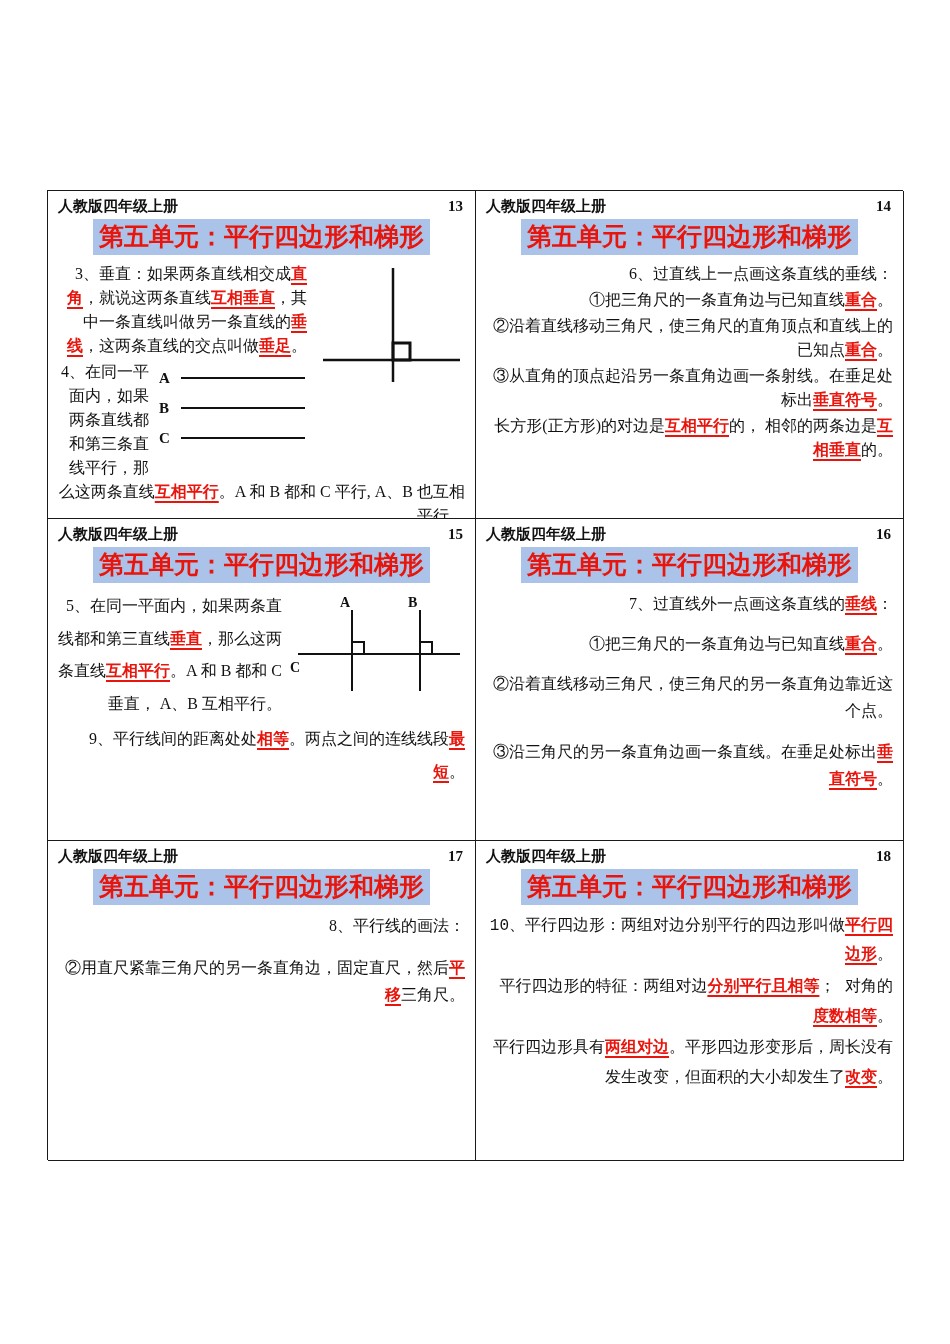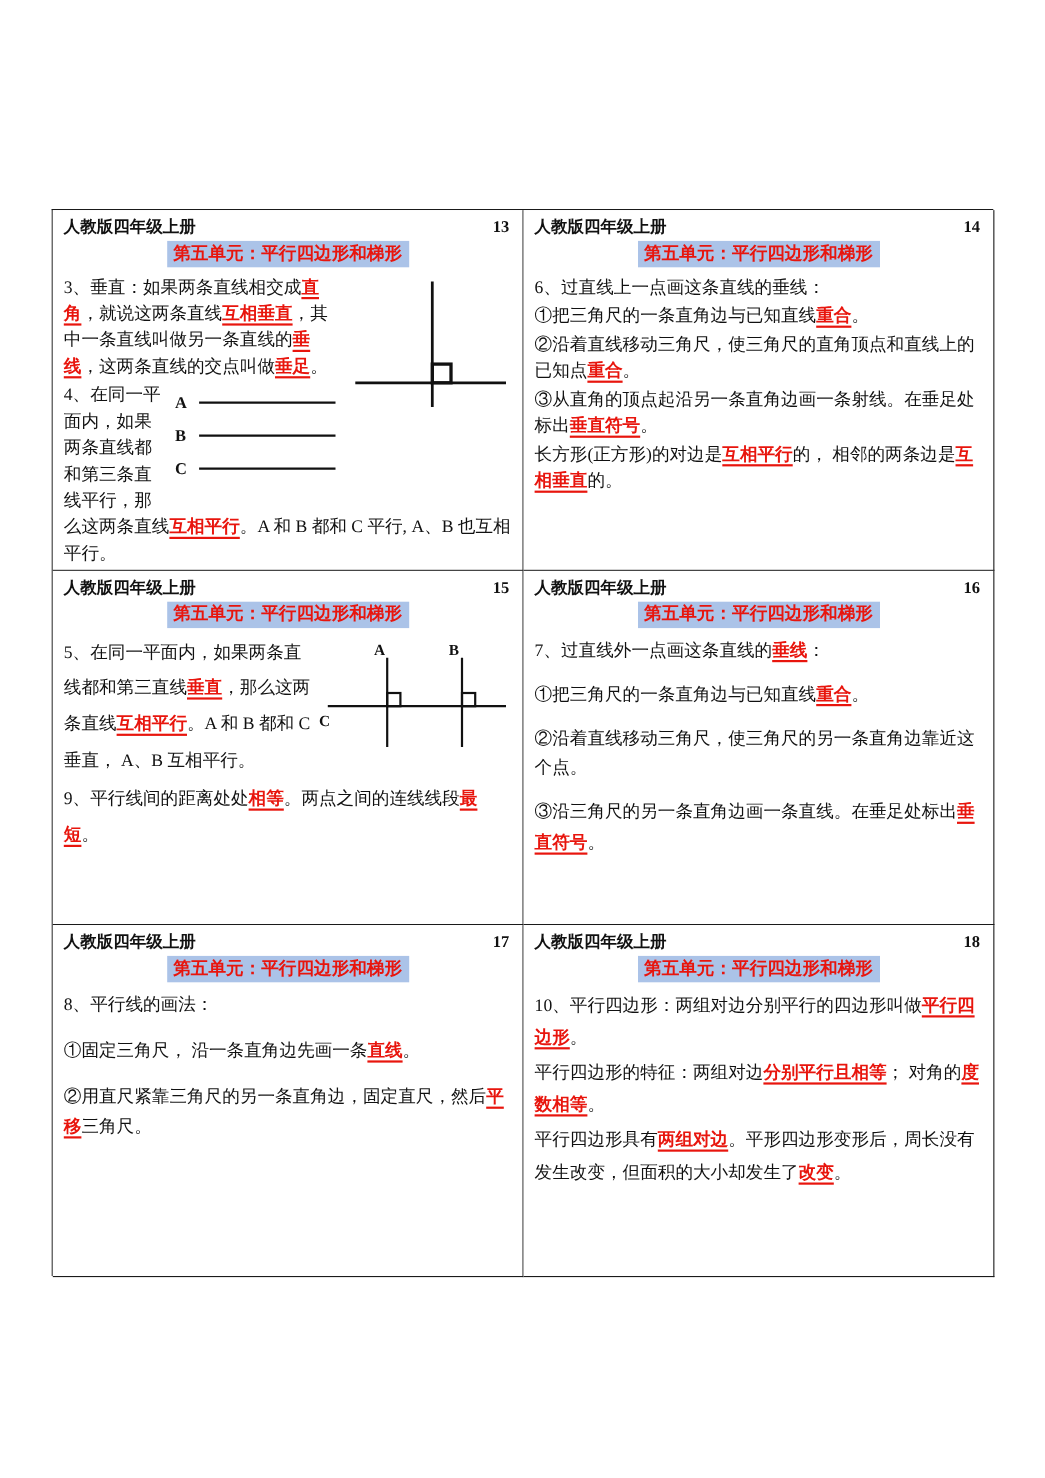--- a/index.html
+++ b/index.html
@@ -39,31 +39,31 @@
   }
   .card-title{
     text-align:center;
     margin:3px 0 5px 0;
   }
   .card-title .hl{
     display:inline-block;
     background:var(--hl,#abc3e8);
     color:var(--red,#e8150d);
     font-weight:700;
-    font-size:16px;
+    font-size:25px;
     padding:1px 6px;
     line-height:1.35;
   }
   .card-body{
     padding:2px 10px 8px 10px;
     font-size:16px;
     line-height:1.5;
     text-align:left;
   }
-  .para{margin:0 0 2px 0;}
+  .para{margin:0 0 2px 0;text-align:right;}
   .term{
     color:var(--red,#e8150d);
     font-weight:700;
     text-decoration:underline;
     text-decoration-color:var(--red,#e8150d);
     text-decoration-thickness:1.5px;
     text-underline-offset:4px;
   }
   .diagram{
     float:right;
@@ -73,21 +73,21 @@
     font-family:"Liberation Serif", serif;
     font-weight:700;
     fill:#111;
   }
   
   .grid .card:nth-child(3) .card-body{line-height:2.05;}
   .grid .card:nth-child(4) .card-body{line-height:1.7;}
   .grid .card:nth-child(4) .para{margin:0 0 13px 0;}
   .grid .card:nth-child(5) .card-body{line-height:1.7;}
   .grid .card:nth-child(5) .para{margin:0 0 15px 0;}
-  .grid .card:nth-child(6) .card-body{line-height:1.85;}
+  .grid .card:nth-child(6) .card-body{line-height:1.85;font-family:Liberation Mono, monospace;}
 </style>
 </head>
 <body>
 
 <div class="sheet">
   <div class="grid">
 
     <div class="card">
       <div class="card-header">
         <span>人教版四年级上册</span>
@@ -175,21 +175,20 @@
     <div class="card">
       <div class="card-header">
         <span>人教版四年级上册</span>
         <span>17</span>
       </div>
       <div class="card-title">
         <span class="hl">第五单元：平行四边形和梯形</span>
       </div>
       <div class="card-body">
           <div class="para"><span class="txt">8、平行线的画法：</span></div>
-          <div class="para"><span class="txt">①固定三角尺， 沿一条直角边先画一条</span><span class="term">直线</span><span class="txt">。</span></div>
           <div class="para"><span class="txt">②用直尺紧靠三角尺的另一条直角边，固定直尺，然后</span><span class="term">平移</span><span class="txt">三角尺。</span></div>
         </div>
     </div>
 
     <div class="card">
       <div class="card-header">
         <span>人教版四年级上册</span>
         <span>18</span>
       </div>
       <div class="card-title">

